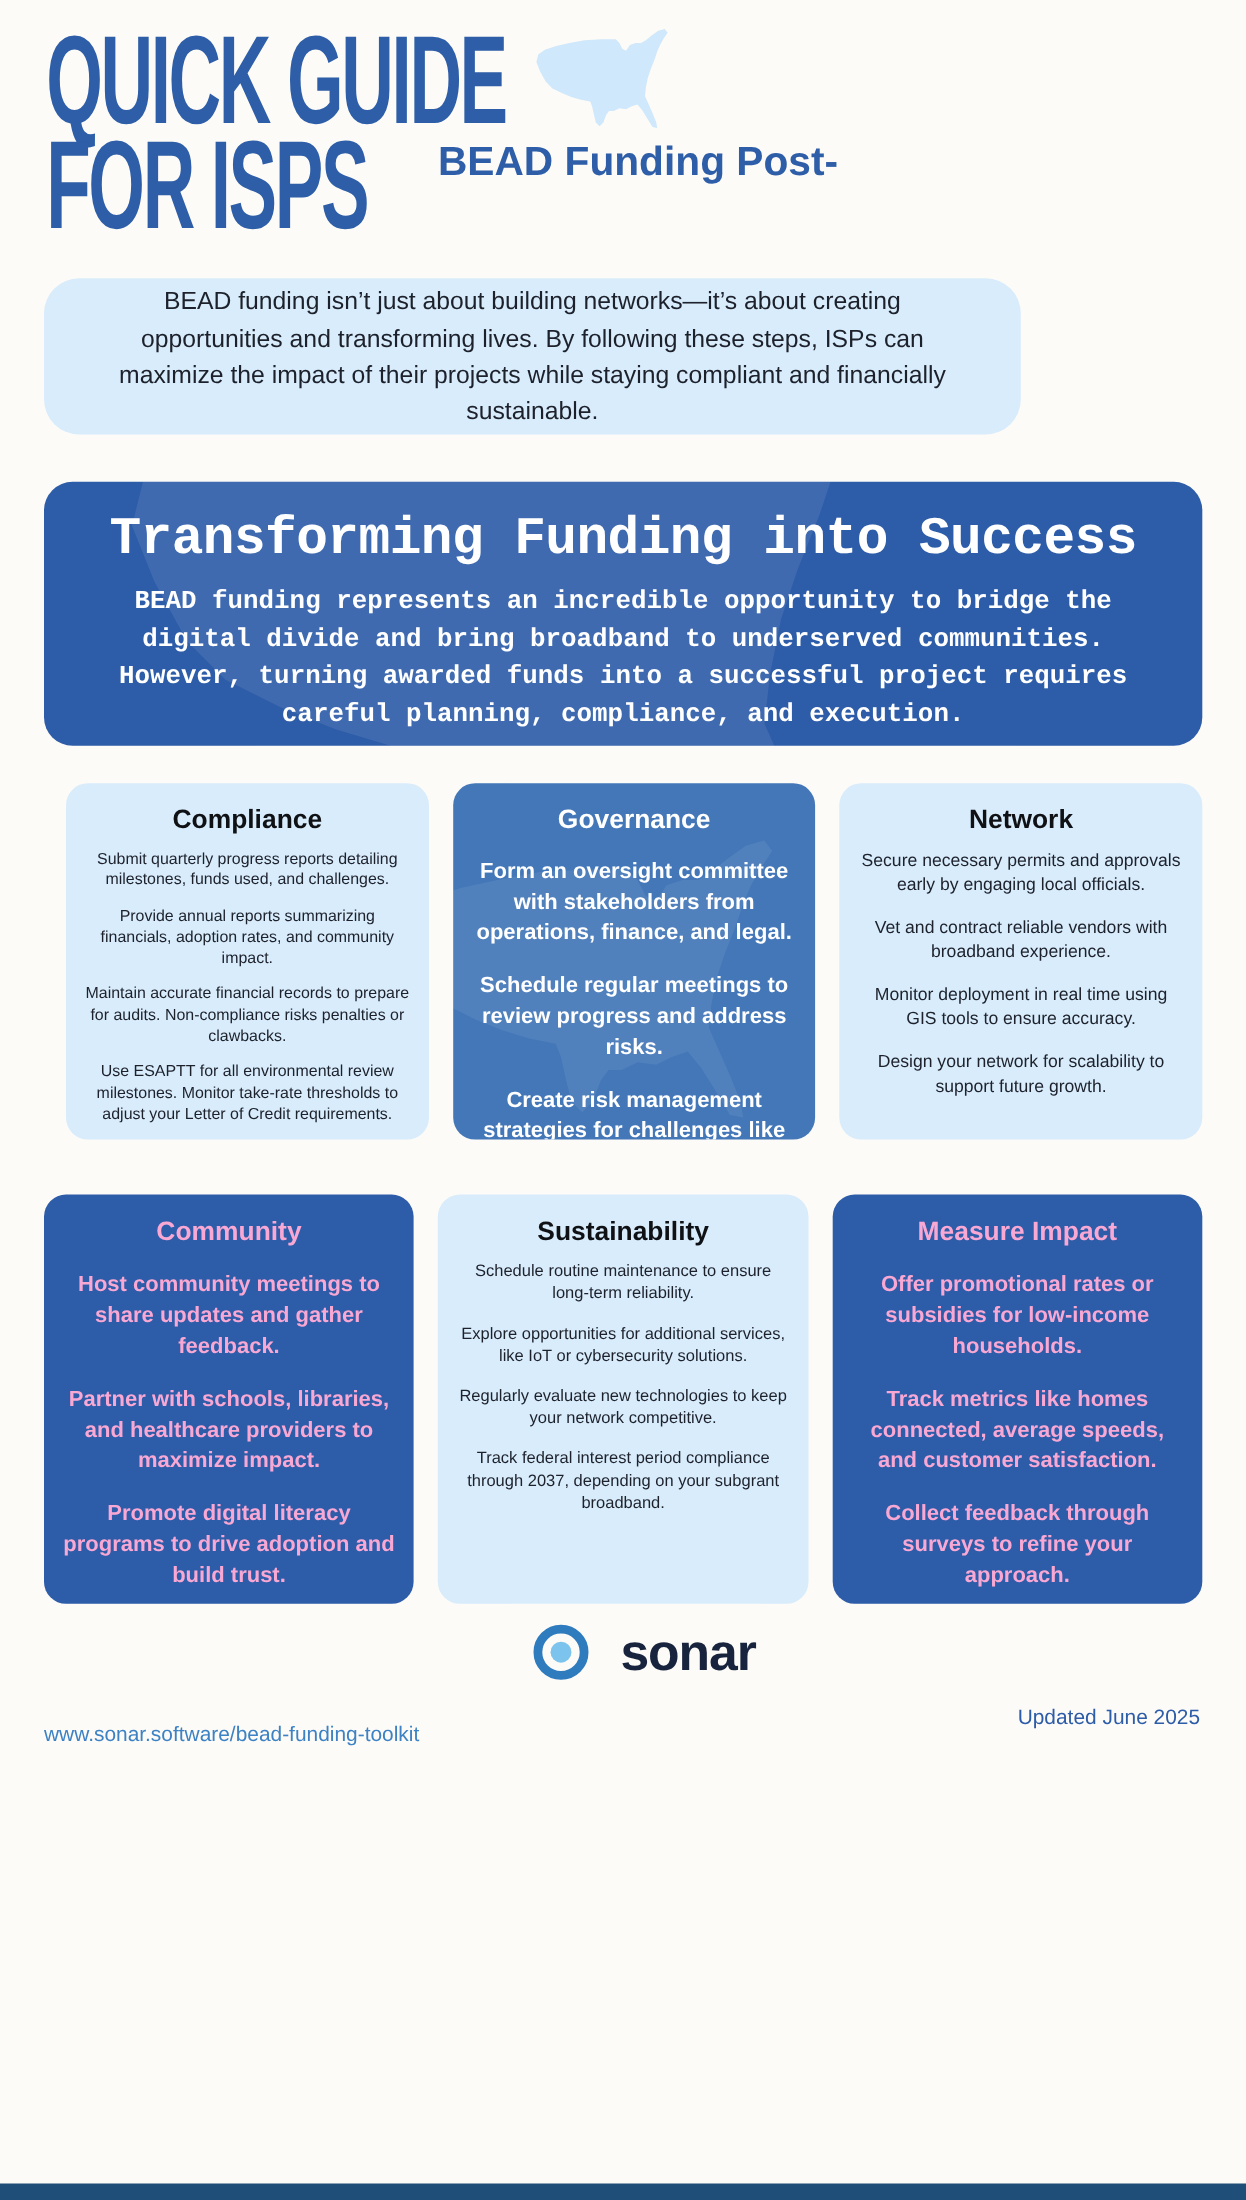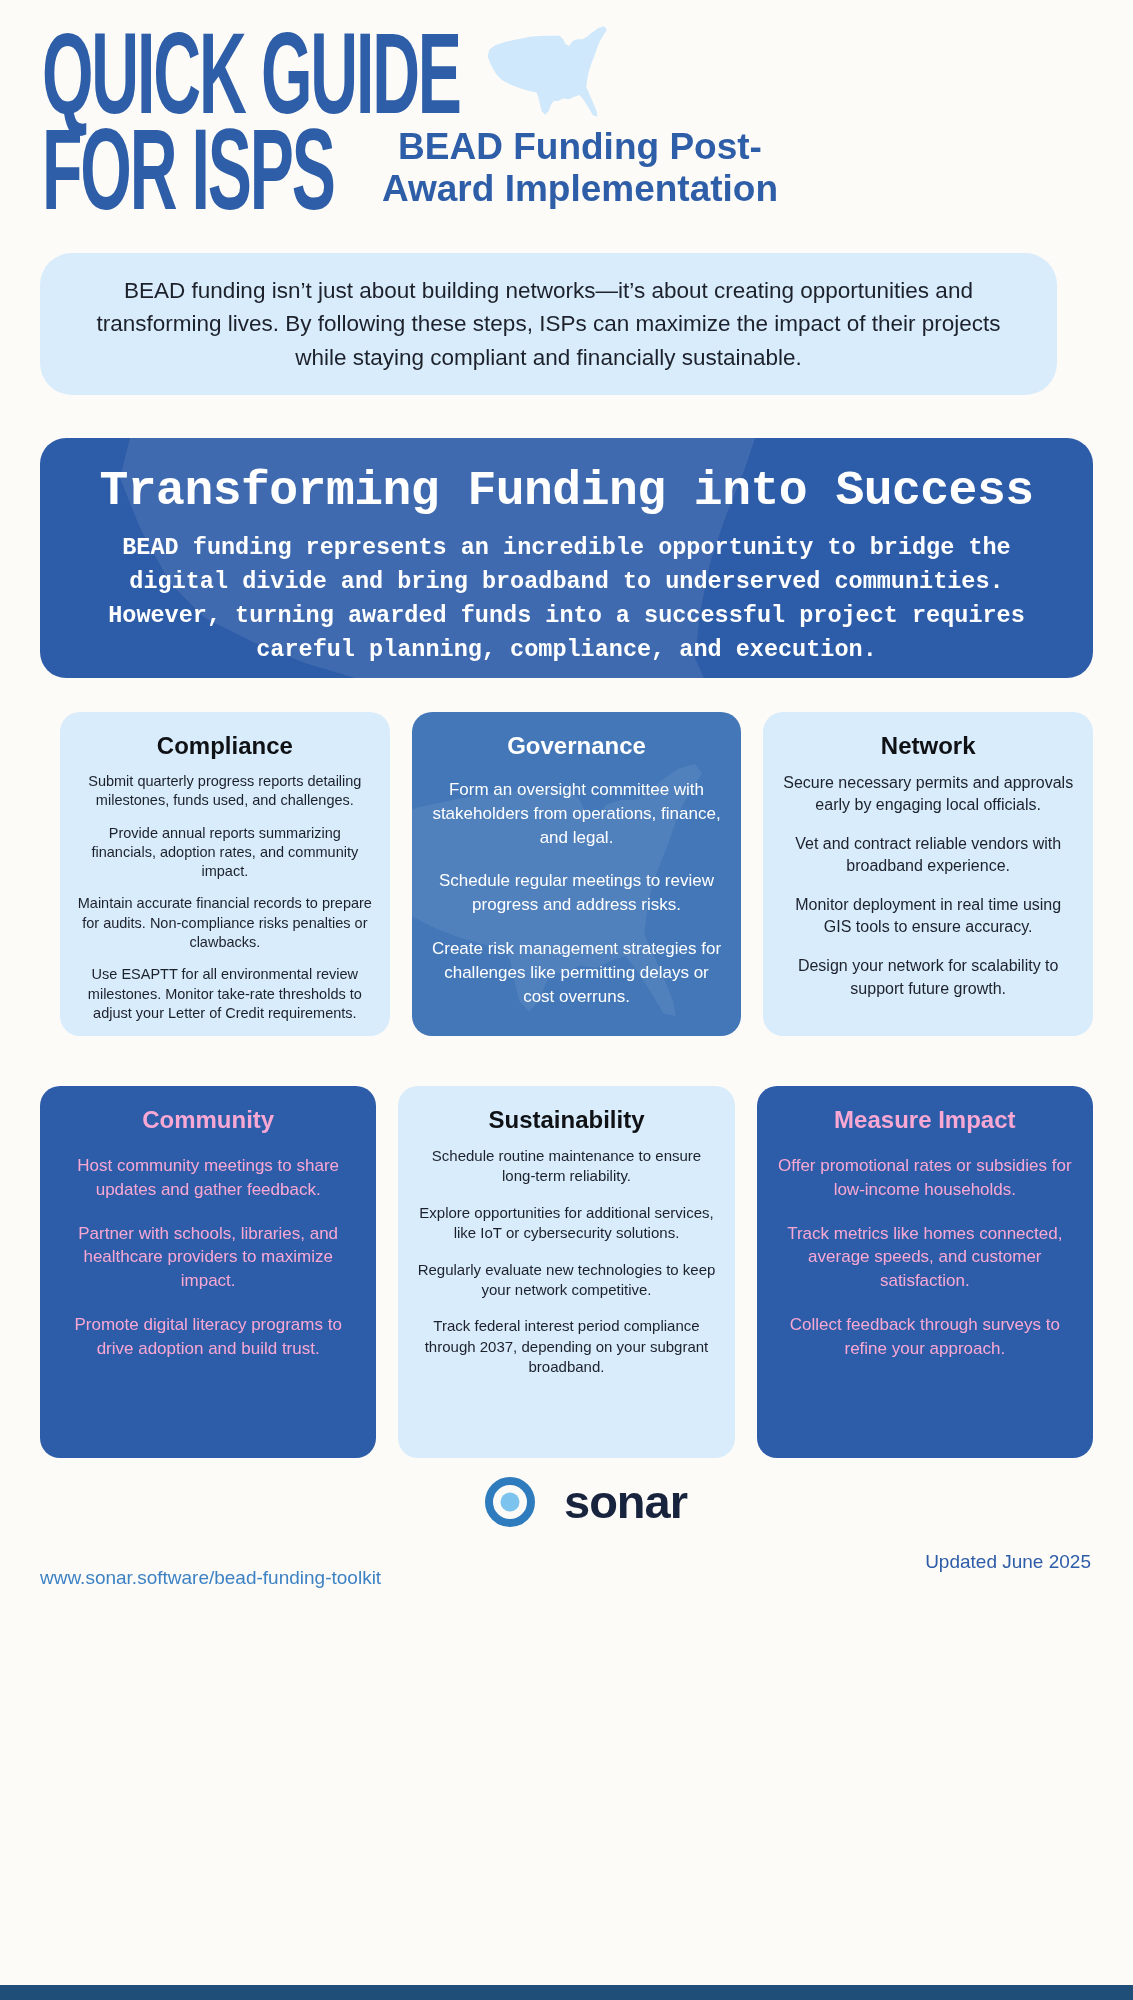--- a/index.html
+++ b/index.html
@@ -14,21 +14,21 @@
   
   .big-title { position:absolute; left:42px; font-size:92px; font-weight:bold; letter-spacing:-3px;
     color:var(--title-blue); transform:scale(0.72,1.24); transform-origin:left top; white-space:nowrap; line-height:1; }
   #title-line1 { top:16px; }
   #title-line2 { top:112px; }
   #header-map { position:absolute; left:478px; top:22px; width:172px; height:103px; }
   #subtitle { position:absolute; left:345px; top:126px; width:470px; text-align:center;
     font-size:37px; font-weight:bold; color:var(--title-blue); line-height:1.13; }
 
   
-  #intro { position:absolute; left:40px; top:253px; width:1017px; height:142px;
+  #intro { position:absolute; left:40px; top:253px; width:888px; height:142px;
     background:var(--light-blue); border-radius:32px; display:flex; align-items:center; justify-content:center; }
   #intro p { padding:0 56px; text-align:center; font-size:22.5px; line-height:1.48; color:var(--text-dark); }
 
   
   #hero { position:absolute; left:40px; top:438px; width:1053px; height:240px;
     background:var(--dark-blue); border-radius:26px; overflow:hidden; text-align:center;font-family:Liberation Mono, monospace; }
   #hero-map { position:absolute; left:25px; top:-160px; width:1000px; height:600px; }
   #hero h1 { position:relative; margin-top:26px; color:#fff; font-size:48px; letter-spacing:-0.5px; }
   #hero p { position:relative; margin:13px 62px 0; color:#fff; font-size:23.5px; font-weight:bold; line-height:1.45; }
 
@@ -37,21 +37,21 @@
   #row1 { top:712px; height:324px;padding-left:20px; }
   #row2 { top:1086px; height:372px; }
   .card { flex:1 1 0; border-radius:20px; padding:20px 16px 8px; text-align:center; position:relative; overflow:hidden; }
   .card h3 { font-size:24px; font-weight:bold; margin-bottom:12px; position:relative; }
   .card p { margin:0 auto 13px; position:relative; }
   .card-light { background:var(--light-blue); color:var(--text-dark); }
   .card-light h3 { color:#0f1115; }
   .card-light p { font-size:14.5px; line-height:1.33; }
   .card-mid  { background:var(--mid-blue); color:#fff; }
   .card-dark { background:var(--dark-blue); color:#f9a8d4; }
-  .card-mid p, .card-dark p { font-size:17px; font-weight:normal; line-height:1.4; margin-bottom:20px; }
+  .card-mid p, .card-dark p { font-size:20px; font-weight:bold; line-height:1.4; margin-bottom:20px; }
   .card-mid h3 { margin-bottom:18px; }
   .card-dark h3 { margin-bottom:20px; }
   #row1 .card:nth-child(3) p { font-size:16px; line-height:1.38; margin-bottom:17px; }
   #row2 .card:nth-child(2) p { font-size:15px; line-height:1.36; margin-bottom:16px; }
   .card .watermark { position:absolute; left:-70px; top:40px; width:480px; height:288px; }
 
   
   #logo { position:absolute; left:0; top:1474px; width:100%; display:flex; align-items:center; justify-content:center; gap:28px;padding-left:38px; }
   #logo-icon { width:52px; height:52px; }
   #logo-text { font-size:47px; font-weight:bold; color:var(--logo-navy); letter-spacing:-1px; }
@@ -67,21 +67,20 @@
 
   <div id="title-line1" class="big-title">QUICK GUIDE</div>
   <div id="title-line2" class="big-title">FOR ISPS</div>
 
   <svg id="header-map" viewBox="0 0 200 120" aria-hidden="true">
     <path id="usa-path" fill="#cfe8fb" d="M13,32 L20,27 32,23 46,20 62,17 80,16 95,16 99,20 102,26 106,28 110,22 116,20 122,20 127,17 133,12 140,7 147,5 150,9 146,15 142,22 139,29 136,38 132,48 129,57 127,67 126,76 130,85 134,94 138,104 139,110 134,109 128,99 123,91 118,85 112,87 106,90 99,89 93,92 88,92 85,96 82,104 78,108 74,104 72,96 70,87 68,82 58,80 48,77 38,73 28,68 21,61 15,50 11,40 Z"></path>
   </svg>
 
   <div id="subtitle">
     <span>BEAD Funding Post-</span><br>
-    <span>Award Implementation</span>
   </div>
 
   <section id="intro">
     <p>BEAD funding isn’t just about building networks—it’s about creating opportunities and transforming lives. By following these steps, ISPs can maximize the impact of their projects while staying compliant and financially sustainable.</p>
   </section>
 
   <section id="hero">
     <svg id="hero-map" viewBox="0 0 200 120" aria-hidden="true">
       <path fill="rgba(255,255,255,0.09)" d="M13,32 L20,27 32,23 46,20 62,17 80,16 95,16 99,20 102,26 106,28 110,22 116,20 122,20 127,17 133,12 140,7 147,5 150,9 146,15 142,22 139,29 136,38 132,48 129,57 127,67 126,76 130,85 134,94 138,104 139,110 134,109 128,99 123,91 118,85 112,87 106,90 99,89 93,92 88,92 85,96 82,104 78,108 74,104 72,96 70,87 68,82 58,80 48,77 38,73 28,68 21,61 15,50 11,40 Z"></path>
     </svg>

